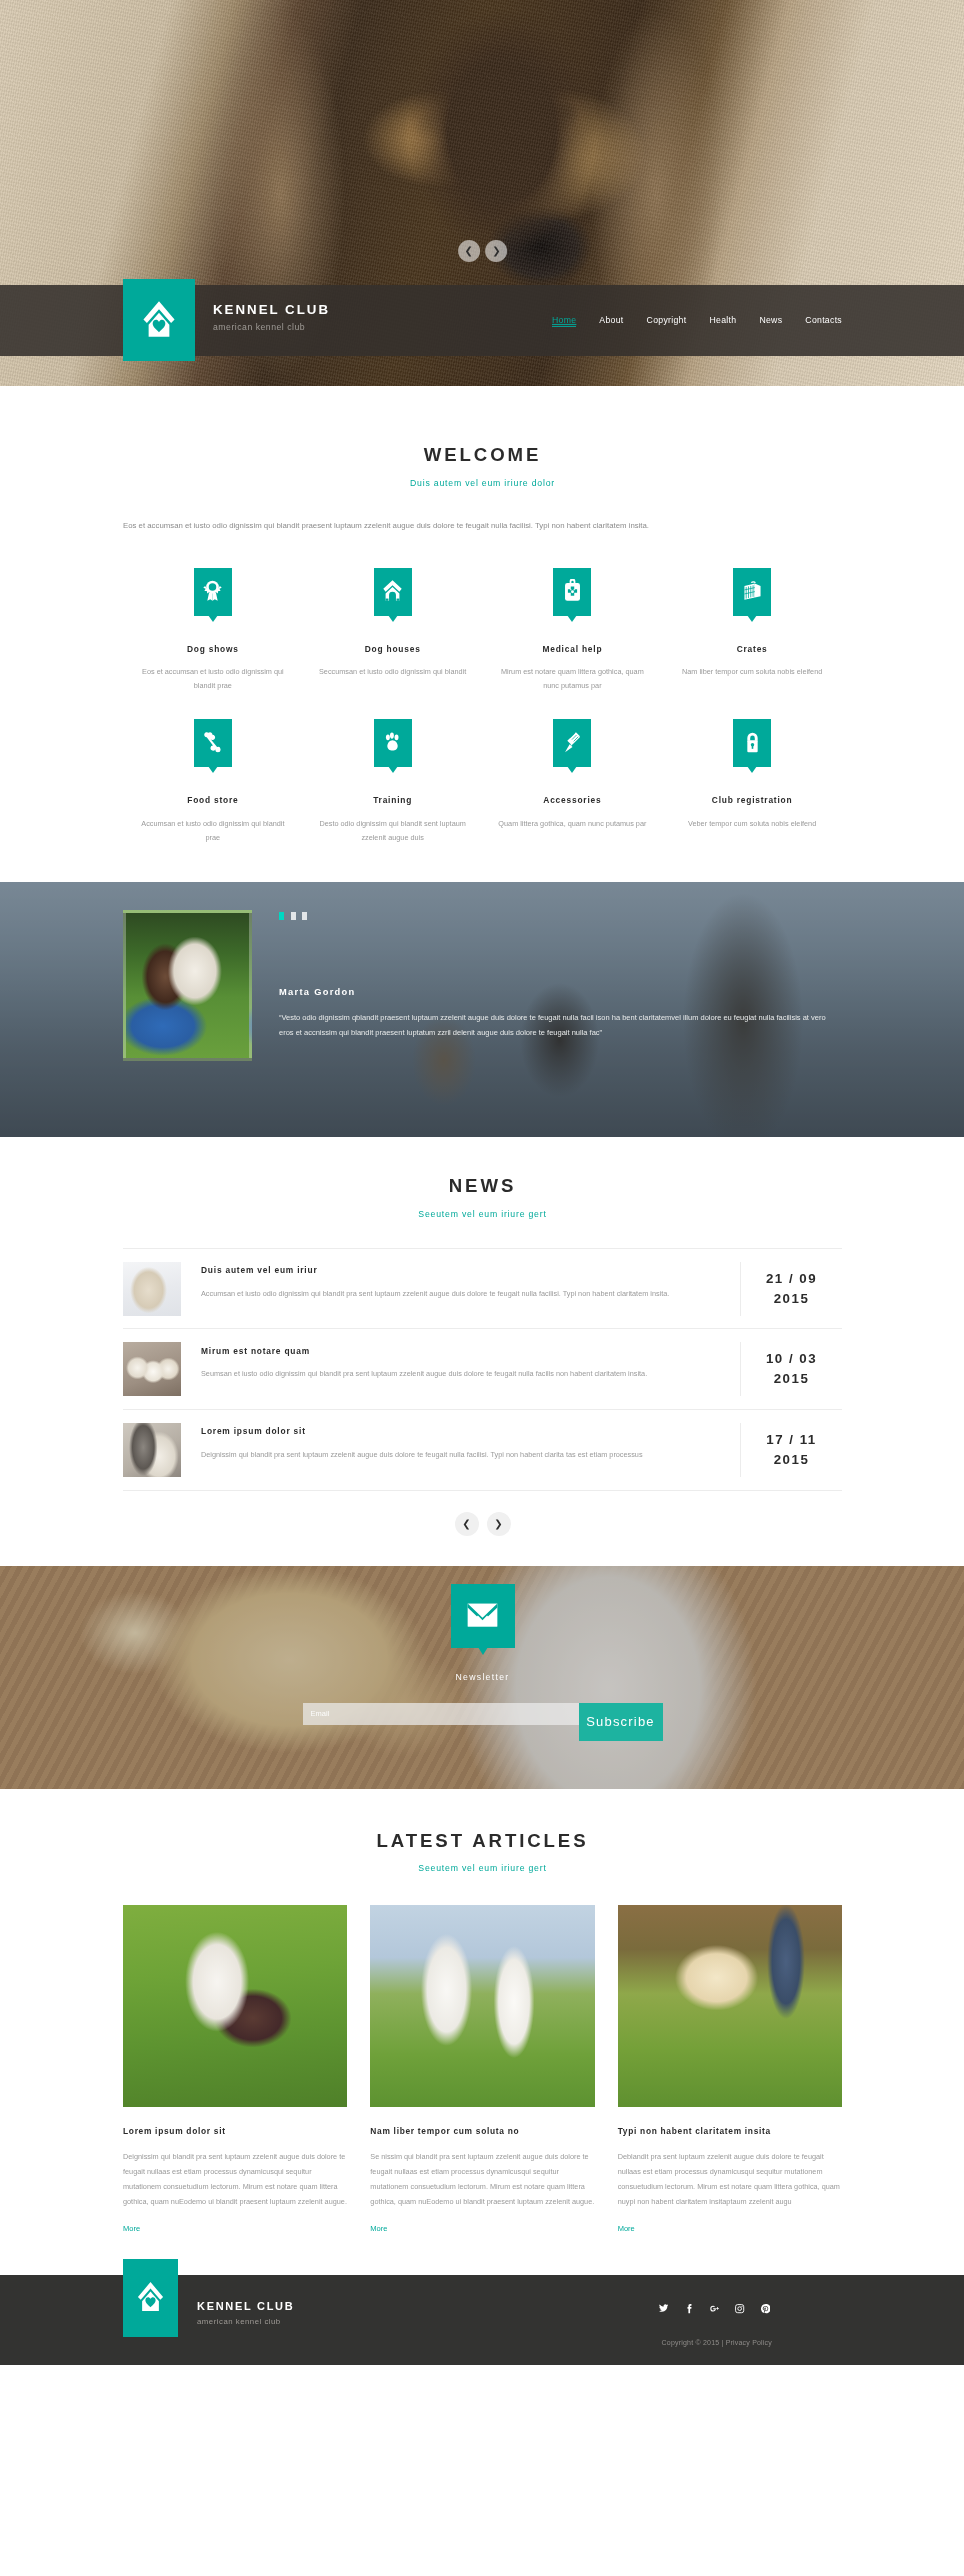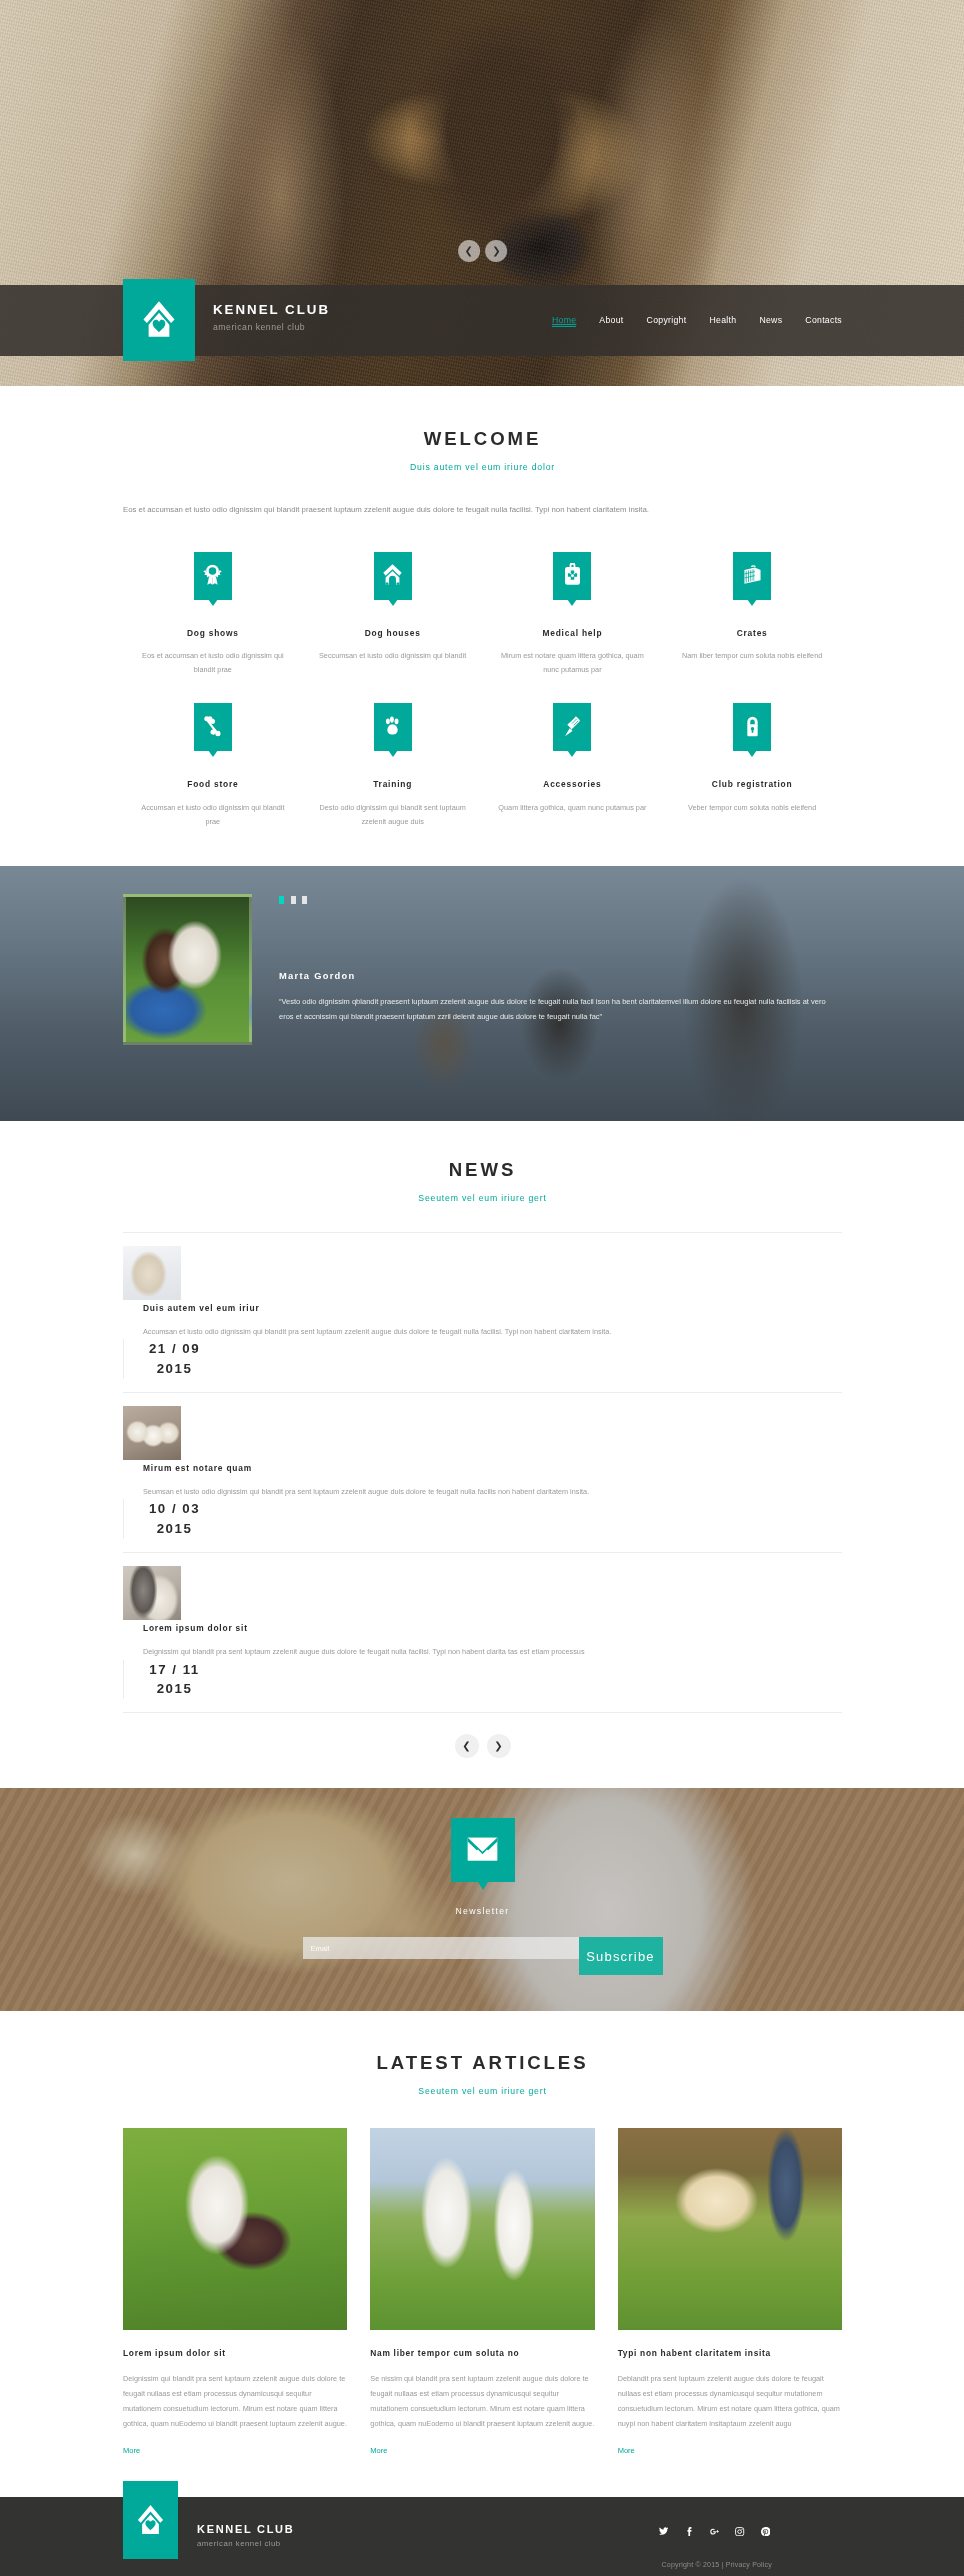--- a/index.html
+++ b/index.html
@@ -90,21 +90,21 @@
   .sec-title {
     text-align: center; color: #2b2b2b;
     font-size: 18.6px; font-weight: bold; letter-spacing: 2.9px;
   }
   .sec-sub {
     text-align: center; color: #00a99a;
     font-size: 8.7px; letter-spacing: 0.8px; margin-top: 11.6px;
   }
 
   
-  .welcome { padding: 42px 0 0; }
+  .welcome { padding: 58px 0 0; }
   .welcome-cols { display: flex; gap: 24px; margin-top: 30px; }
   .welcome-cols p {
     flex: 1; font-size: 7.8px; line-height: 2.05; color: #8c8c8c;
   }
 
   
   .services { padding: 34px 0 37px; }
   .srow { display: flex; }
   .srow + .srow { margin-top: 25.5px; }
   .scell { flex: 1; text-align: center; }
@@ -167,21 +167,20 @@
     line-height: 2.0; max-width: 580px;
   }
 
   
   .news { padding: 38px 0 0; }
   .news-list { margin-top: 29px; border-top: 0.6px solid #ececec; }
   .news-item {
     display: flex; align-items: stretch;
     border-bottom: 0.6px solid #ececec;
     padding: 12.8px 0;
-    flex-direction: column;
   }
   .news-thumb { width: 58px; height: 54px; flex: none; }
   .nt1 { background:
       radial-gradient(ellipse 23px 29px at 44% 52%, #e6ddcc 0%, #d6cbb6 62%, rgba(214,203,182,0) 80%),
       linear-gradient(170deg, #f4f5f7 0%, #e8eaee 50%, #dfe2e7 100%); }
   .nt2 { background:
       radial-gradient(circle 12.8px at 25% 48%, #f6f3ec 0%, #e3dccf 70%, rgba(227,220,207,0) 90%),
       radial-gradient(circle 12.8px at 52% 55%, #fbf9f4 0%, #e8e2d6 70%, rgba(232,226,214,0) 90%),
       radial-gradient(circle 12.8px at 78% 50%, #f6f3ec 0%, #e0d8c9 70%, rgba(224,216,201,0) 90%),
       linear-gradient(160deg, #b9ada0 0%, #9d8f82 60%, #7d6f62 100%); }
@@ -212,21 +211,21 @@
     background:
       radial-gradient(ellipse 162px 110px at 30% 42%, #e8d4aa 0%, #d9bf8c 60%, rgba(217,191,140,0) 85%),
       radial-gradient(ellipse 70px 52px at 14% 30%, #efe0bd 0%, rgba(239,224,189,0) 80%),
       radial-gradient(ellipse 81px 64px at 42% 62%, #d3b583 0%, rgba(211,181,131,0) 82%),
       radial-gradient(ellipse 191px 232px at 63% 55%, #f3f1ee 0%, #e2dfd9 48%, rgba(226,223,217,0) 78%),
       repeating-linear-gradient(118deg, #b79269 0 5.2px, #a9855d 5.2px 10.4px);
   }
   .nl-overlay { position: absolute; inset: 0; background: rgba(70,66,62,.26); }
   .nl-inner {
     position: relative; z-index: 3; width: 719px; margin: 0 auto;
-    padding-top: 30px; display: flex; flex-direction: column; align-items: center;
+    padding-top: 18px; display: flex; flex-direction: column; align-items: center;
   }
   .nl-badge {
     width: 64px; height: 64px; background: #00a99a; position: relative;
     display: flex; align-items: center; justify-content: center;
   }
   .nl-badge:after {
     content: ""; position: absolute; left: 50%; bottom: -7.5px; transform: translateX(-50%);
     border-left: 5.8px solid transparent; border-right: 5.8px solid transparent;
     border-top: 8px solid #00a99a;
   }

